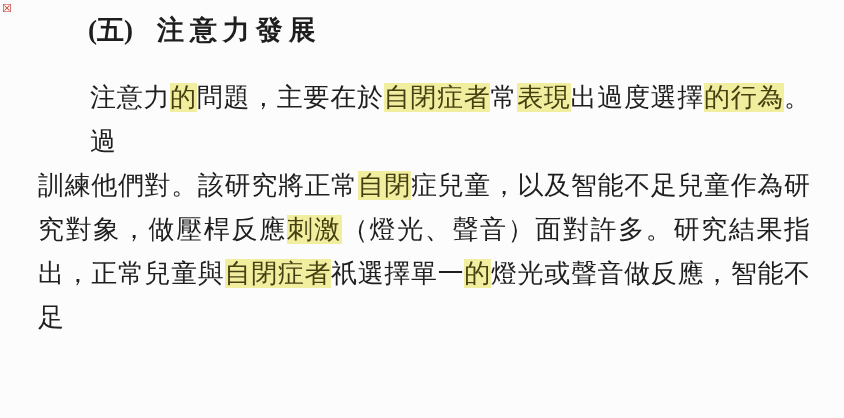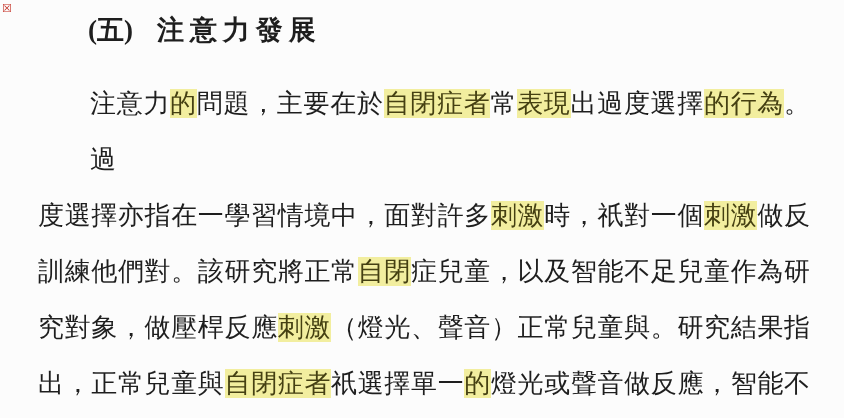--- a/index.html
+++ b/index.html
@@ -33,21 +33,21 @@
   .heading .numbering { letter-spacing: 0; }
   .heading .title { letter-spacing: 0.22em; padding-left: 24px; }
   .body-text {
     position: absolute;
     left: 38px;
     right: 34px;
     top: 76px;
   }
   .line {
     font-size: 26px;
-    line-height: 56px;
+    line-height: 44px;
     text-align: justify;
     text-align-last: justify;
     text-justify: inter-ideograph;
     white-space: normal;
   }
   .line.indent { padding-left: 52px; }
   .seg { }
   .seg.hl {
     background: var(--hl, #f2ee9f);
     color: var(--hl-ink, #454012);
@@ -58,18 +58,17 @@
 
 <div class="page">
   <span class="red-mark">☒</span>
 
   <div class="heading">
     <span class="numbering">(五)</span><span class="title">注意力發展</span>
   </div>
 
   <div class="body-text">
       <div class="line indent"><span class="seg">注意力</span><span class="seg hl">的</span><span class="seg">問題，主要在於</span><span class="seg hl">自閉症者</span><span class="seg">常</span><span class="seg hl">表現</span><span class="seg">出過度選擇</span><span class="seg hl">的行為</span><span class="seg">。過</span></div>
-      <div class="line"><span class="seg">度選擇亦指在一學習情境中，面對許多</span><span class="seg hl">刺激</span><span class="seg">時，祇對一個</span><span class="seg hl">刺激</span><span class="seg">做反</span></div>
       <div class="line"><span class="seg">訓練他們對。該研究將正常</span><span class="seg hl">自閉</span><span class="seg">症兒童，以及智能不足兒童作為研</span></div>
-      <div class="line"><span class="seg">究對象，做壓桿反應</span><span class="seg hl">刺激</span><span class="seg">（燈光、聲音）正常兒童與。研究結果指</span></div>
+      <div class="line"><span class="seg">究對象，做壓桿反應</span><span class="seg hl">刺激</span><span class="seg">（燈光、聲音）面對許多。研究結果指</span></div>
       <div class="line"><span class="seg">出，正常兒童與</span><span class="seg hl">自閉症者</span><span class="seg">祇選擇單一</span><span class="seg hl">的</span><span class="seg">燈光或聲音做反應，智能不足</span></div>
     </div>
 </div>
 
 </body></html>

